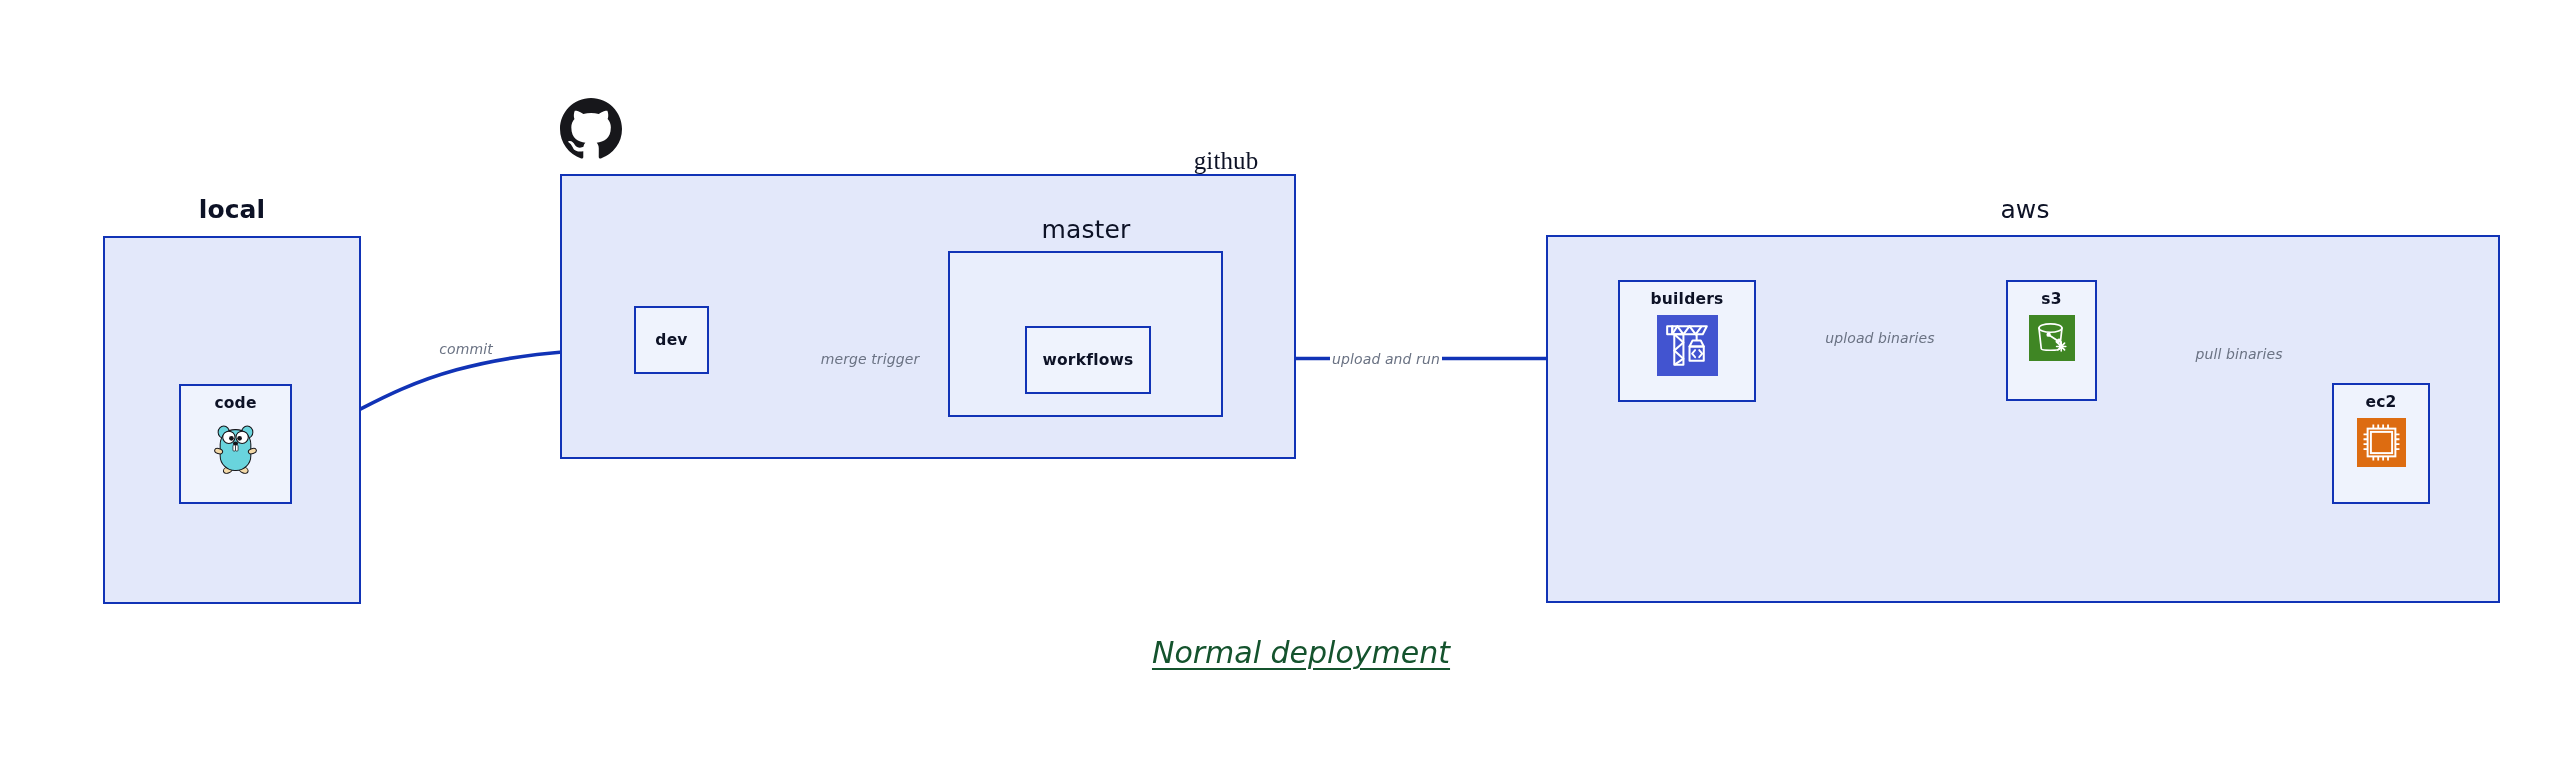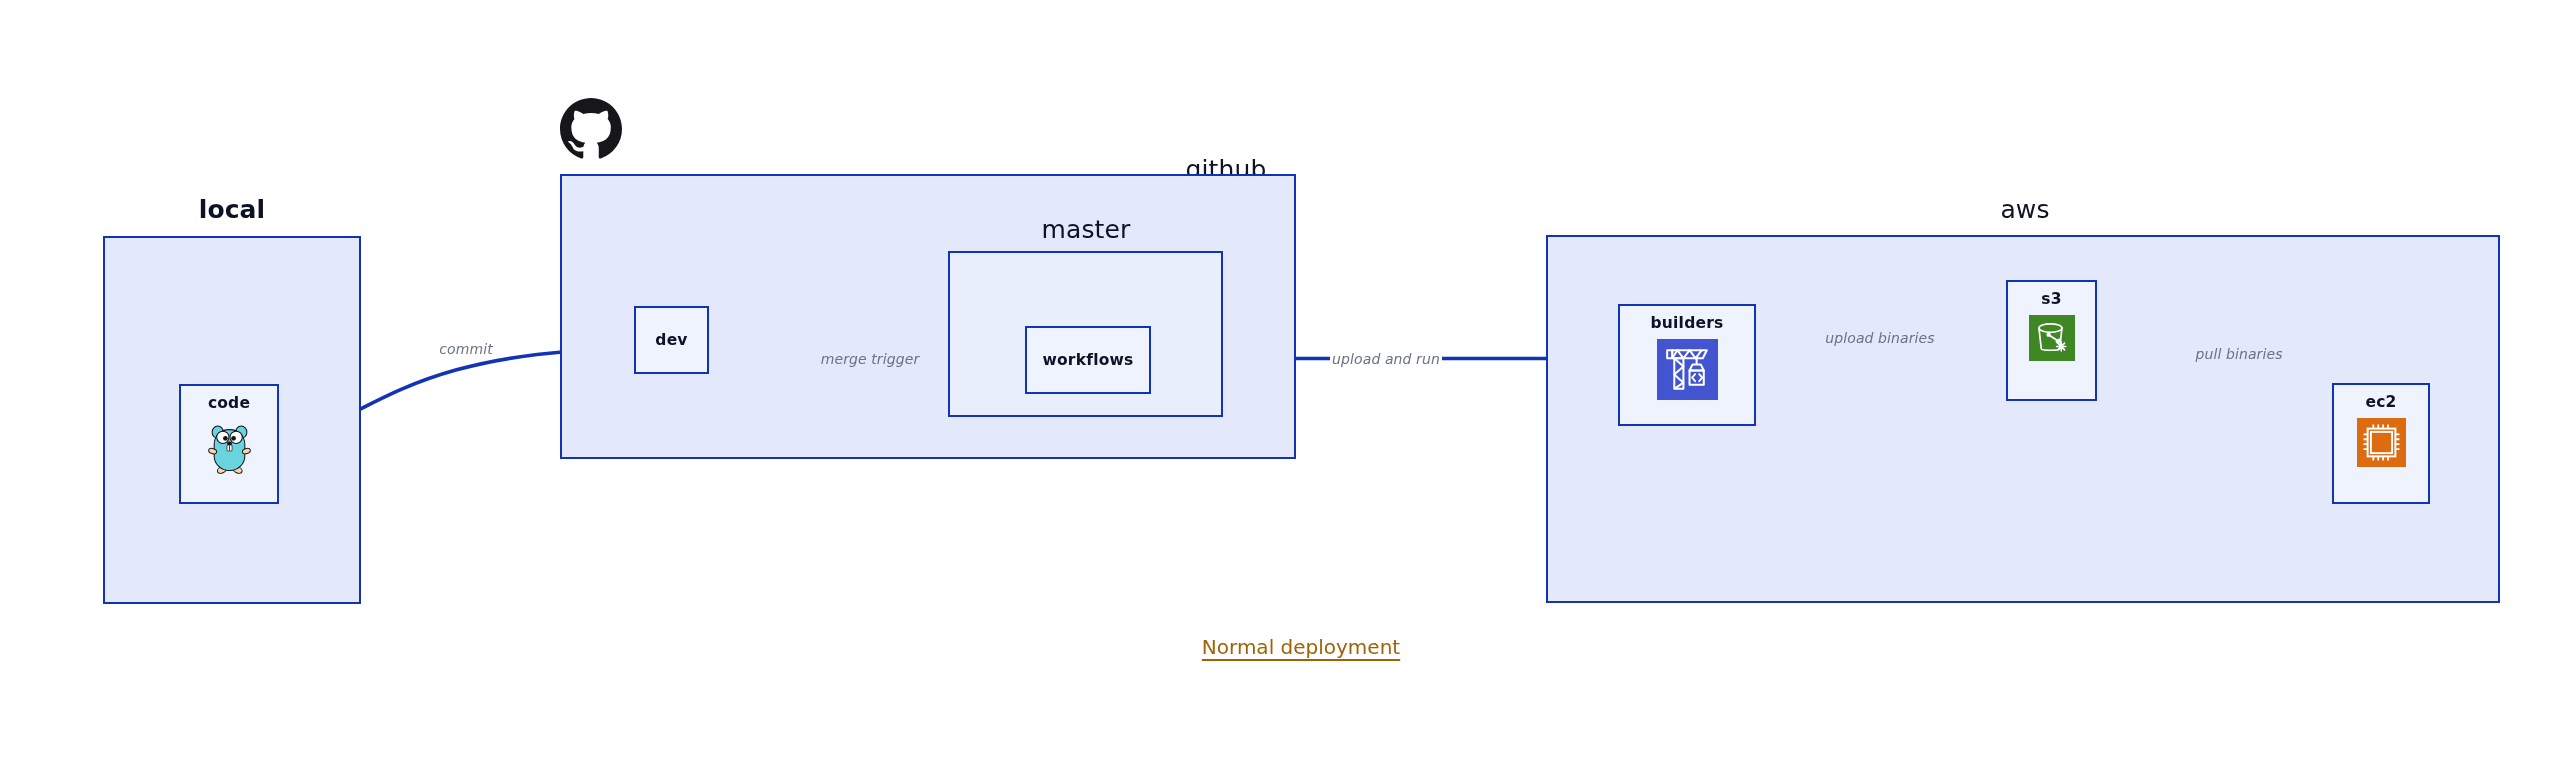--- a/index.html
+++ b/index.html
@@ -24,23 +24,23 @@
 
   
   #edges{position:absolute;left:0;top:0;width:2604px;height:781px;overflow:visible;
          pointer-events:none;}
   .edge-label{position:absolute;font-size:14px;font-style:italic;color:#6a7283;
               background:#ffffff;white-space:nowrap;letter-spacing:0.1px;
               transform:translate(-50%,-50%);padding:0 2.1px;}
   .edge-label.on-group{background:#e3e8fa;}
 
   
-  #title{position:absolute;font-size:20px;color:#a16207;text-decoration:underline;
+  #title{position:absolute;font-size:30px;color:#14532d;text-decoration:underline;
          text-underline-offset:5.2px;text-decoration-thickness:2.1px;white-space:nowrap;
-         transform:translateX(-50%);}
+         transform:translateX(-50%);font-style:italic;}
 </style>
 </head>
 <body>
 
 <div id="stage">
 
   <svg id="edges" viewBox="0 0 5054 1516" xmlns="http://www.w3.org/2000/svg">
     <defs>
       <marker id="ah" markerWidth="9" markerHeight="9" refX="7.6" refY="4.5" orient="auto" markerUnits="strokeWidth">
         <path d="M0,0.6 L8.6,4.5 L0,8.4 Z" fill="#1133b6"></path>
@@ -54,21 +54,21 @@
     <path d="M2234,696 L3141,696" fill="none" stroke="#1133b6" stroke-width="7" marker-end="url(#ah)"></path>
 
     <path d="M3410,672 L3889,672" fill="none" stroke="#1133b6" stroke-width="7" marker-end="url(#ah)"></path>
 
     <path d="M4072,672 C4200,672 4250,690 4340,740 C4400,775 4440,800 4530,853" fill="none" stroke="#1133b6" stroke-width="7" marker-end="url(#ah)"></path>
   </svg>
 
   <div class="group-label" style="left:232px;top:195px;transform:translateX(-50%);font-weight:bold;">local</div>
   <div class="group" style="left:103px;top:236px;width:258px;height:368px;"></div>
 
-  <div class="node" style="left:179px;top:384px;width:100px;height:120px;">
+  <div class="node" style="left:179px;top:384px;width:113px;height:120px;">
     <span class="node-label">code</span>
     <span class="node-icon">
       <svg width="47" height="56" viewBox="0 0 92 108" xmlns="http://www.w3.org/2000/svg">
 
         <ellipse cx="23" cy="25" rx="11" ry="12" fill="#69d4dd" stroke="#16151a" stroke-width="2"></ellipse>
         <ellipse cx="69" cy="25" rx="11" ry="12" fill="#69d4dd" stroke="#16151a" stroke-width="2"></ellipse>
 
         <ellipse cx="31" cy="99" rx="9" ry="6" fill="#f3d9a8" stroke="#16151a" stroke-width="2" transform="rotate(-22 31 99)"></ellipse>
         <ellipse cx="62" cy="99" rx="9" ry="6" fill="#f3d9a8" stroke="#16151a" stroke-width="2" transform="rotate(22 62 99)"></ellipse>
 
@@ -93,38 +93,38 @@
     <svg width="62" height="62" viewBox="0 0 16 16" xmlns="http://www.w3.org/2000/svg">
       <path fill="#17171b" d="M8 0C3.58 0 0 3.58 0 8c0 3.54 2.29 6.53 5.47 7.59.4.07.55-.17.55-.38
       0-.19-.01-.82-.01-1.49-2.01.37-2.53-.49-2.69-.94-.09-.23-.48-.94-.82-1.13-.28-.15-.68-.52-.01-.53.63-.01
       1.08.58 1.23.82.72 1.21 1.87.87 2.33.66.07-.52.28-.87.51-1.07-1.78-.2-3.64-.89-3.64-3.95
       0-.87.31-1.59.82-2.15-.08-.2-.36-1.02.08-2.12 0 0 .67-.21 2.2.82.64-.18 1.32-.27 2-.27
       .68 0 1.36.09 2 .27 1.53-1.04 2.2-.82 2.2-.82.44 1.1.16 1.92.08 2.12.51.56.82 1.27.82 2.15
       0 3.07-1.87 3.75-3.65 3.95.29.25.54.73.54 1.48 0 1.07-.01 1.93-.01 2.2 0 .21.15.46.55.38
       A8.01 8.01 0 0 0 16 8c0-4.42-3.58-8-8-8z"></path>
     </svg>
   </span>
-  <div class="group-label" style="left:1226px;top:155px;transform:translateX(-50%);">github</div>
+  <div class="group-label" style="left:1226px;top:147px;transform:translateX(-50%);font-family:Liberation Serif, serif;">github</div>
   <div class="group" style="left:560px;top:174px;width:736px;height:285px;"></div>
 
   <div class="group-label" style="left:1086px;top:215px;transform:translateX(-50%);">master</div>
   <div class="subgroup" style="left:948px;top:251px;width:275px;height:166px;"></div>
 
   <div class="node" style="left:634px;top:306px;width:75px;height:68px;justify-content:center;">
     <span class="node-label" style="margin-top:0;">dev</span>
   </div>
 
   <div class="node" style="left:1025px;top:326px;width:126px;height:68px;justify-content:center;">
     <span class="node-label" style="margin-top:0;">workflows</span>
   </div>
 
   <div class="group-label" style="left:2025px;top:195px;transform:translateX(-50%);">aws</div>
   <div class="group" style="left:1546px;top:235px;width:954px;height:368px;"></div>
 
-  <div class="node" style="left:1618px;top:280px;width:138px;height:122px;margin-top:24px;">
+  <div class="node" style="left:1618px;top:280px;width:138px;height:122px;">
     <span class="node-label">builders</span>
     <span class="node-icon">
       <svg width="61" height="61" viewBox="0 0 60 60" xmlns="http://www.w3.org/2000/svg">
         <rect width="60" height="60" fill="#4254d0"></rect>
         <g fill="none" stroke="#ffffff" stroke-width="2" stroke-linejoin="round">
 
           <rect x="10" y="11" width="5" height="8"></rect>
 
           <path d="M15 11 H49 L45 19 H15 Z"></path>
           <path d="M15 19 L20 11 L26 19 L32 11 L38 19 L44 11"></path>

